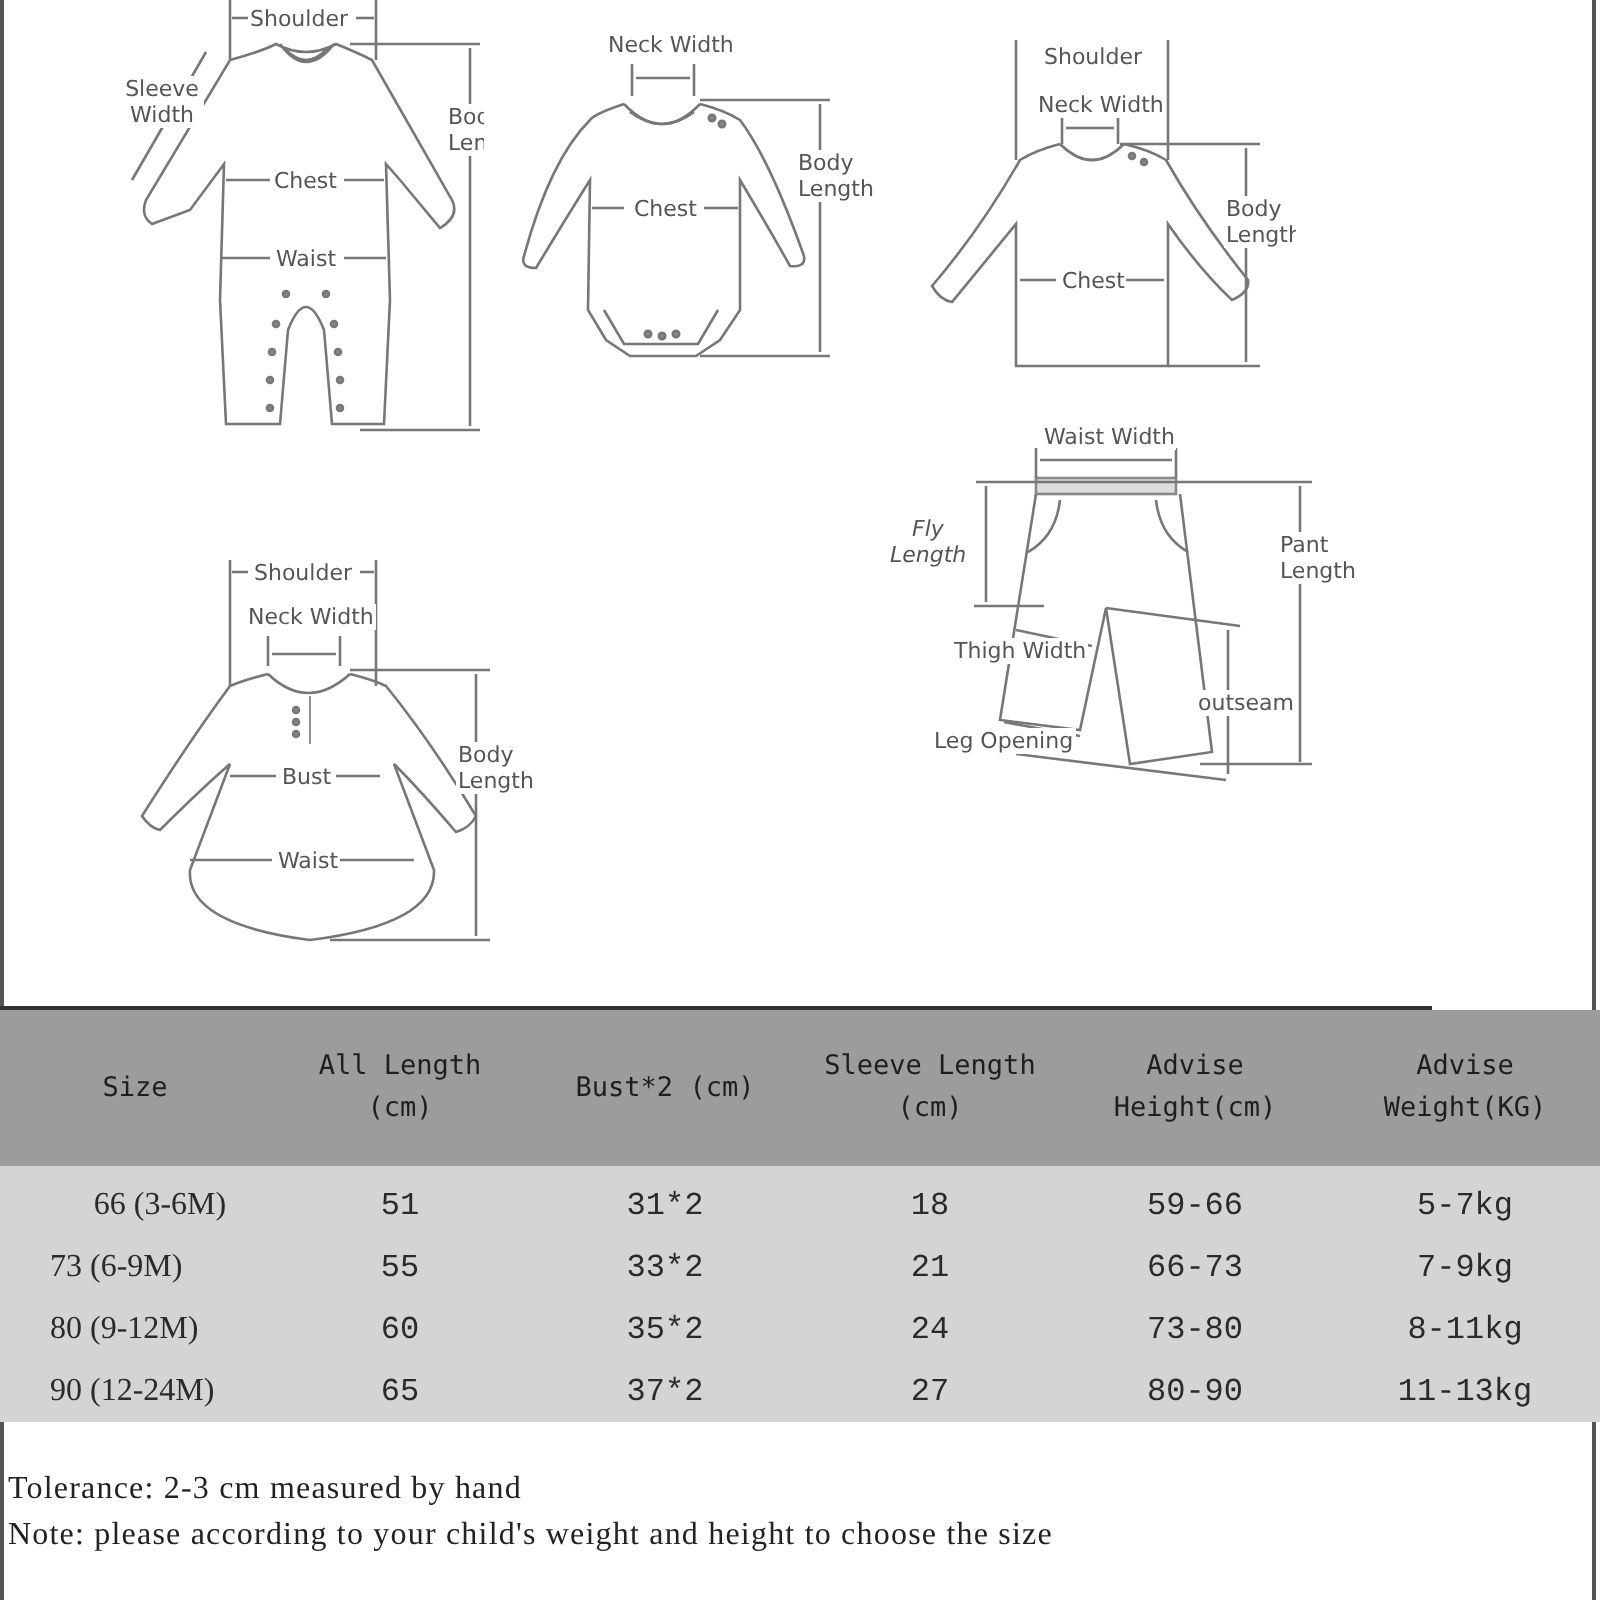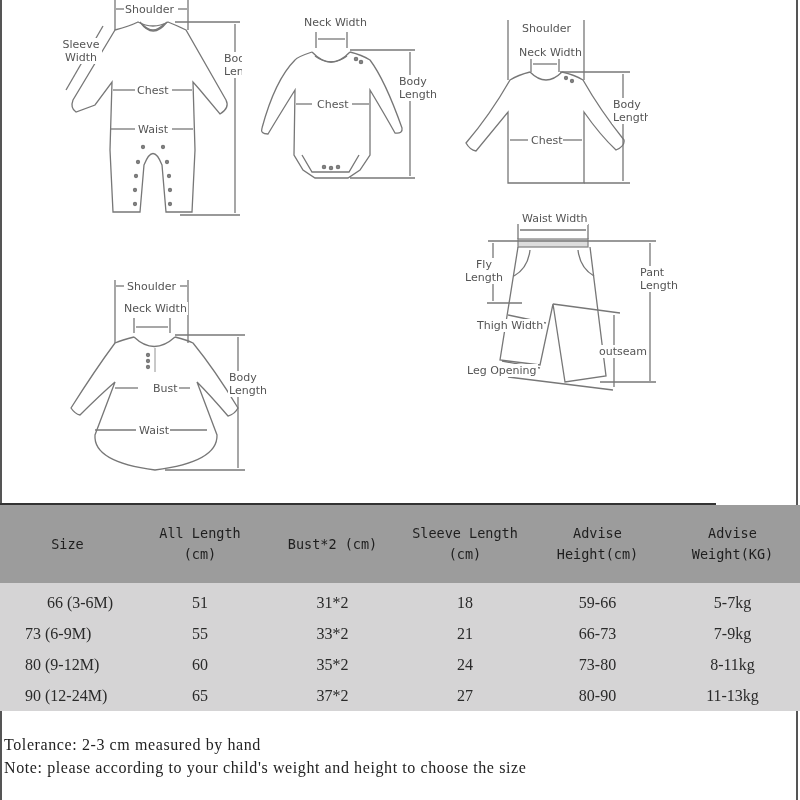--- a/index.html
+++ b/index.html
@@ -5,21 +5,21 @@
   html, body { margin: 0; padding: 0; background: #ffffff; }
   body { width: 800px; height: 800px; position: relative; overflow: hidden; font-family: "DejaVu Sans", sans-serif; }
   .frame { position: absolute; left: 0; top: 0; width: 798px; height: 800px; border-left: 2px solid #555; border-right: 2px solid #555; box-sizing: border-box; }
   .illus { position: absolute; left: 0; top: 0; width: 780px; height: 500px; }
   .illus svg { position: absolute; left: 0; top: 0; }
   .lbl { position: absolute; font-family: "DejaVu Sans", sans-serif; font-size: 11px; color: #555; line-height: 13px; white-space: nowrap; background: #fff; padding: 0 1px; }
   .lbl.c { text-align: center; }
   .table-wrap { position: absolute; left: 0; top: 503px; width: 716px; height: 208px; border-top: 2px solid #333; }
   table.size { width: 800px; border-collapse: collapse; table-layout: fixed; }
   table.size th { background: #9c9c9c; height: 78px; font-family: "DejaVu Sans Mono", monospace; font-weight: normal; font-size: 13.5px; color: #1e1e1e; line-height: 21px; text-align: center; vertical-align: middle; padding: 0; }
-  table.size td { background: #d5d4d5; height: 31px; font-family: Liberation Serif, serif; font-size: 16px; color: #2a2a2a; text-align: center; vertical-align: middle; padding: 0; }
+  table.size td { background: #d5d4d5; height: 31px; font-family: Liberation Mono, monospace; font-size: 16px; color: #2a2a2a; text-align: center; vertical-align: middle; padding: 0; }
   table.size td.first { text-align: left; padding-left: 25px; font-family: "Liberation Serif", serif; }
   table.size tr.first-row td { padding-top: 4px; text-align: center; }
   .notes { position: absolute; left: 4px; top: 733px; font-family: "Liberation Serif", serif; font-size: 16px; color: #222; line-height: 23px; letter-spacing: 0.6px; }
   .notes div { white-space: nowrap; }
 </style>
 </head>
 <body>
 
 <div class="frame"></div>
 
@@ -149,26 +149,26 @@
   <div class="lbl" style="left:316px;top:98px;">Chest</div>
   <div class="lbl" style="left:398px;top:75px;width:40px;white-space:normal;">Body Length</div>
 
   <div class="lbl" style="left:521px;top:22px;">Shoulder</div>
   <div class="lbl" style="left:518px;top:46px;">Neck Width</div>
   <div class="lbl" style="left:530px;top:134px;">Chest</div>
   <div class="lbl" style="left:612px;top:98px;width:34px;white-space:normal;overflow:hidden;">Body Length</div>
 
   <div class="lbl" style="left:126px;top:280px;">Shoulder</div>
   <div class="lbl" style="left:123px;top:302px;">Neck Width</div>
-  <div class="lbl" style="left:152px;top:382px;">Bust</div>
+  <div class="lbl" style="left:140px;top:382px;">Bust</div>
   <div class="lbl" style="left:138px;top:424px;">Waist</div>
   <div class="lbl" style="left:228px;top:371px;width:40px;white-space:normal;">Body Length</div>
 
   <div class="lbl" style="left:521px;top:212px;">Waist Width</div>
-  <div class="lbl c" style="left:464px;top:258px;width:38px;white-space:normal;">Fly Length</div>
+  <div class="lbl c" style="left:444px;top:258px;width:38px;white-space:normal;font-style:italic;">Fly Length</div>
   <div class="lbl" style="left:639px;top:266px;width:38px;white-space:normal;">Pant Length</div>
   <div class="lbl" style="left:476px;top:319px;">Thigh Width</div>
   <div class="lbl" style="left:598px;top:345px;">outseam</div>
   <div class="lbl" style="left:466px;top:364px;">Leg Opening</div>
 </div>
 
 <div class="table-wrap">
   <table class="size">
     <colgroup>
       <col style="width:135px">

